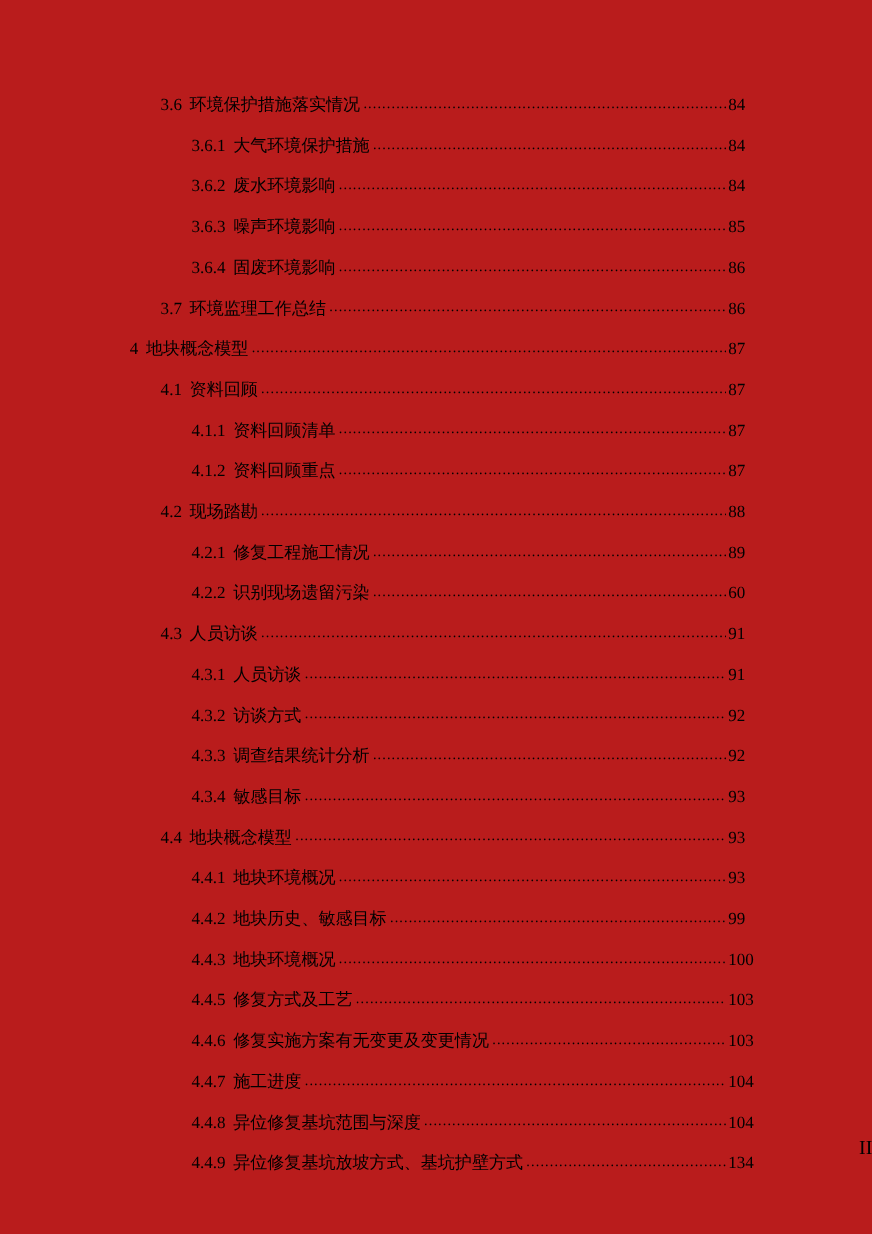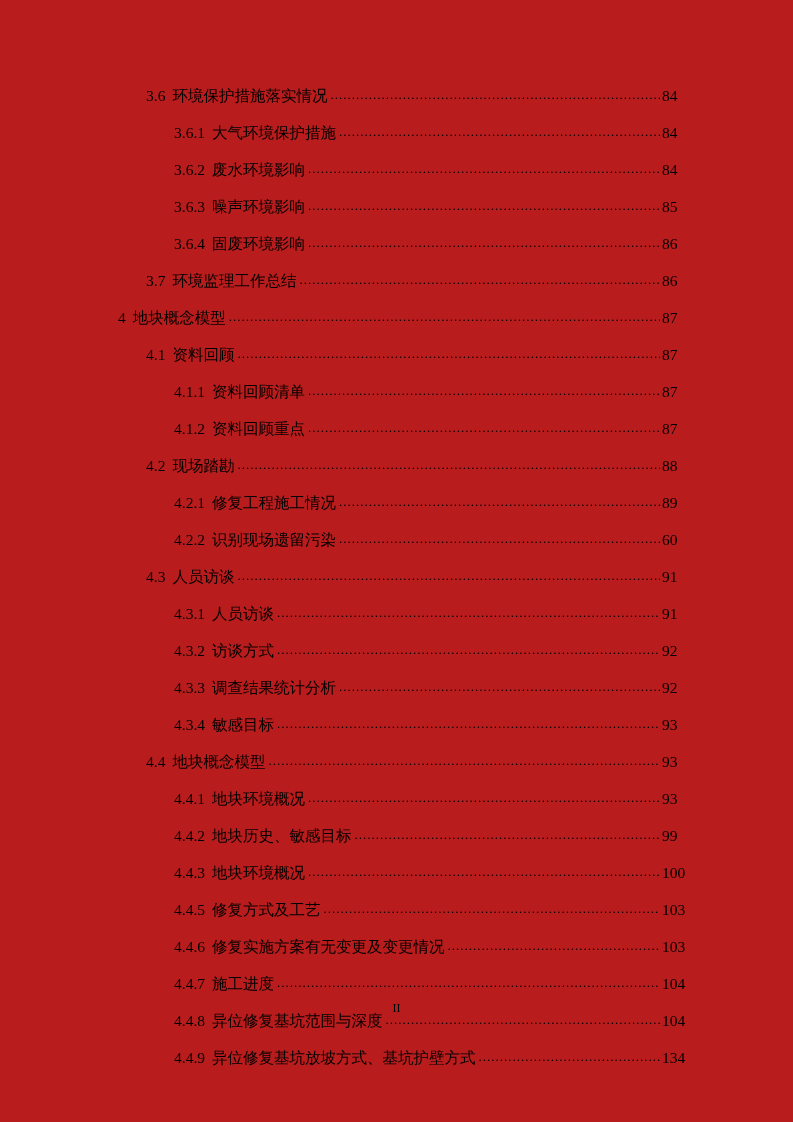--- a/index.html
+++ b/index.html
@@ -64,23 +64,23 @@
   }
   
   .lvl1 { padding-left: 0px; }
   .lvl2 { padding-left: 28px; }
   .lvl3 { padding-left: 56px; }
 
   .footer {
     position: absolute;
     left: 0;
     right: 0;
-    top: 1001px;
-    text-align: center;
-    font-size: 12px;
+    top: 1033px;
+    text-align: right;
+    font-size: 18px;
     color: #000;
     font-family: "Liberation Serif", "DejaVu Serif", serif;
   }
 </style>
 </head>
 <body>
 
 <div class="page">
   <div class="toc" id="toc-list">
       <div class="toc-entry lvl2">

